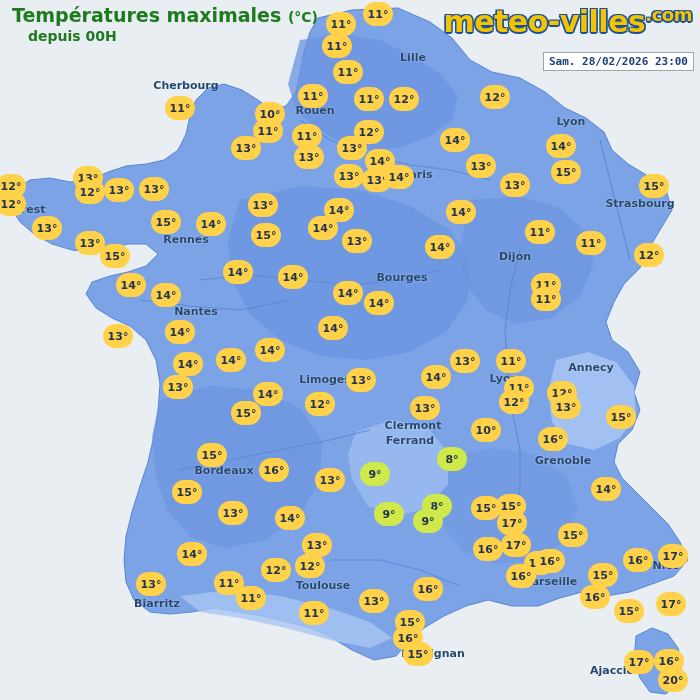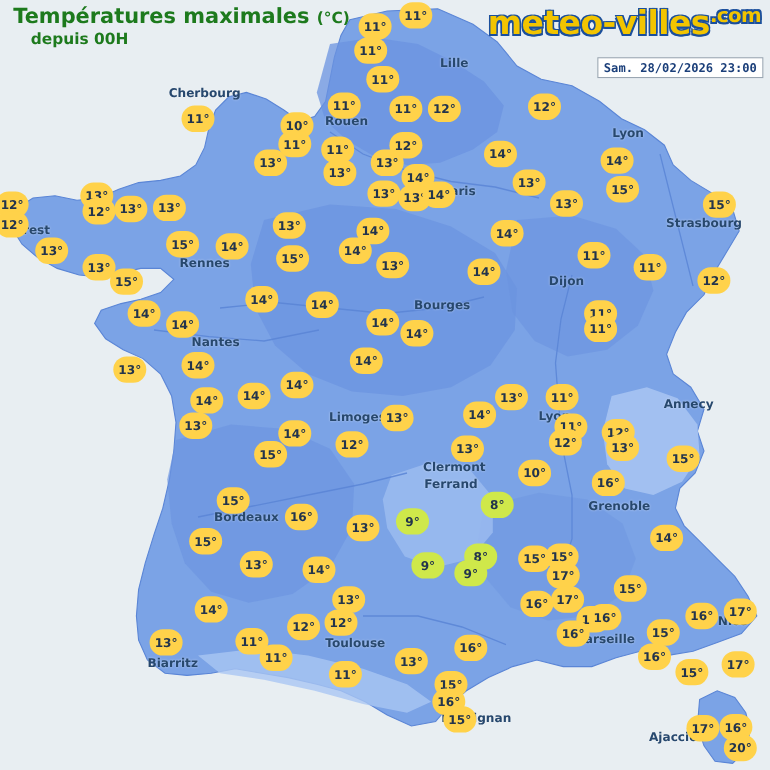--- a/index.html
+++ b/index.html
@@ -189,21 +189,21 @@
       <div class="city" style="left: 315px; top: 110px;">Rouen</div>
       <div class="city" style="left: 571px; top: 121px;">Lyon</div>
       <div class="city" style="left: 417px; top: 174px;">Paris</div>
       <div class="city" style="left: 29px; top: 209px;">Brest</div>
       <div class="city" style="left: 640px; top: 203px;">Strasbourg</div>
       <div class="city" style="left: 186px; top: 239px;">Rennes</div>
       <div class="city" style="left: 402px; top: 277px;">Bourges</div>
       <div class="city" style="left: 515px; top: 256px;">Dijon</div>
       <div class="city" style="left: 196px; top: 311px;">Nantes</div>
       <div class="city" style="left: 325px; top: 379px;">Limoges</div>
-      <div class="city" style="left: 626px; top: 367px;">Annecy</div>
+      <div class="city" style="left: 591px; top: 367px;">Annecy</div>
       <div class="city" style="left: 504px; top: 378px;">Lyon</div>
       <div class="city" style="left: 413px; top: 425px;">Clermont</div>
       <div class="city" style="left: 410px; top: 440px;">Ferrand</div>
       <div class="city" style="left: 563px; top: 460px;">Grenoble</div>
       <div class="city" style="left: 224px; top: 470px;">Bordeaux</div>
       <div class="city" style="left: 549px; top: 581px;">Marseille</div>
       <div class="city" style="left: 666px; top: 565px;">Nice</div>
       <div class="city" style="left: 323px; top: 585px;">Toulouse</div>
       <div class="city" style="left: 157px; top: 603px;">Biarritz</div>
       <div class="city" style="left: 433px; top: 653px;">Perpignan</div>

